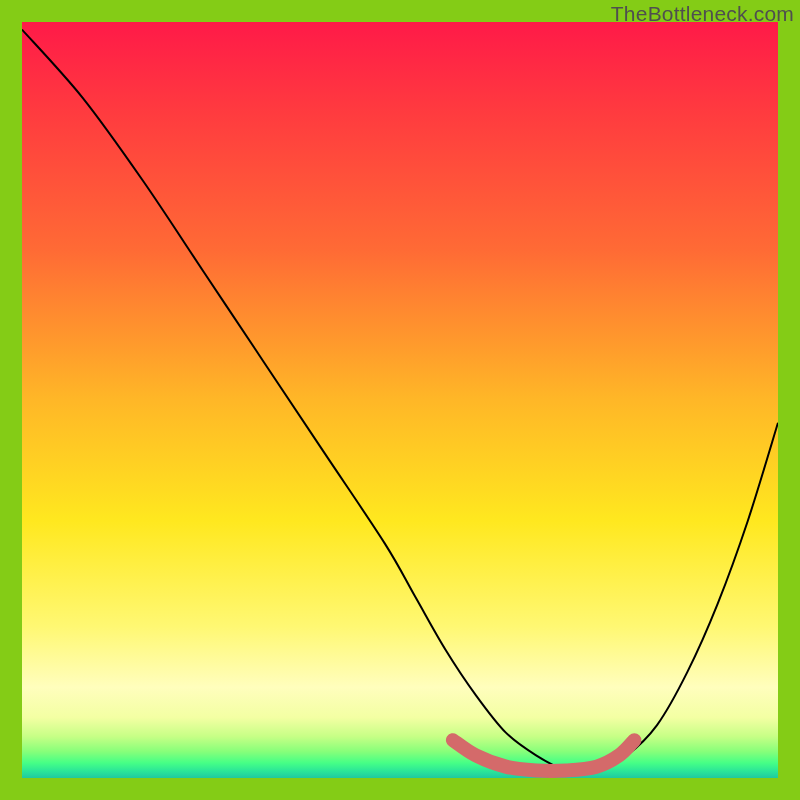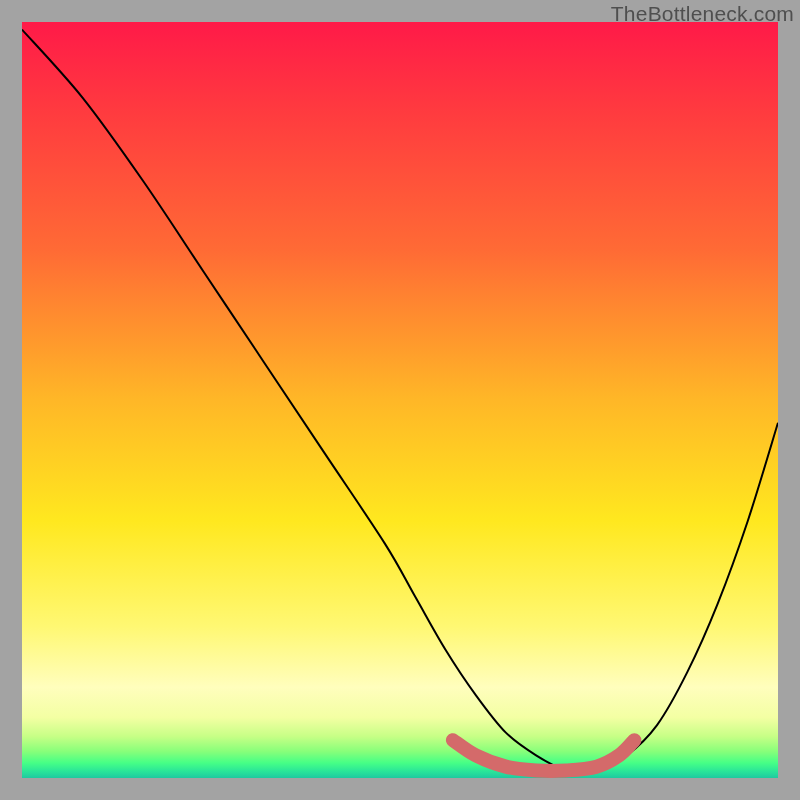--- a/index.html
+++ b/index.html
@@ -7,21 +7,21 @@
     padding: 0;
     width: 800px;
     height: 800px;
     background: #000;
     overflow: hidden;
   }
   .canvas {
     position: relative;
     width: 800px;
     height: 800px;
-    background: #a3a3a3;
+    background: #84cc16;
   }
   .plot-area {
     position: absolute;
     left: 22px;
     top: 22px;
     width: 756px;
     height: 756px;
     
     background: linear-gradient(
       to bottom,

